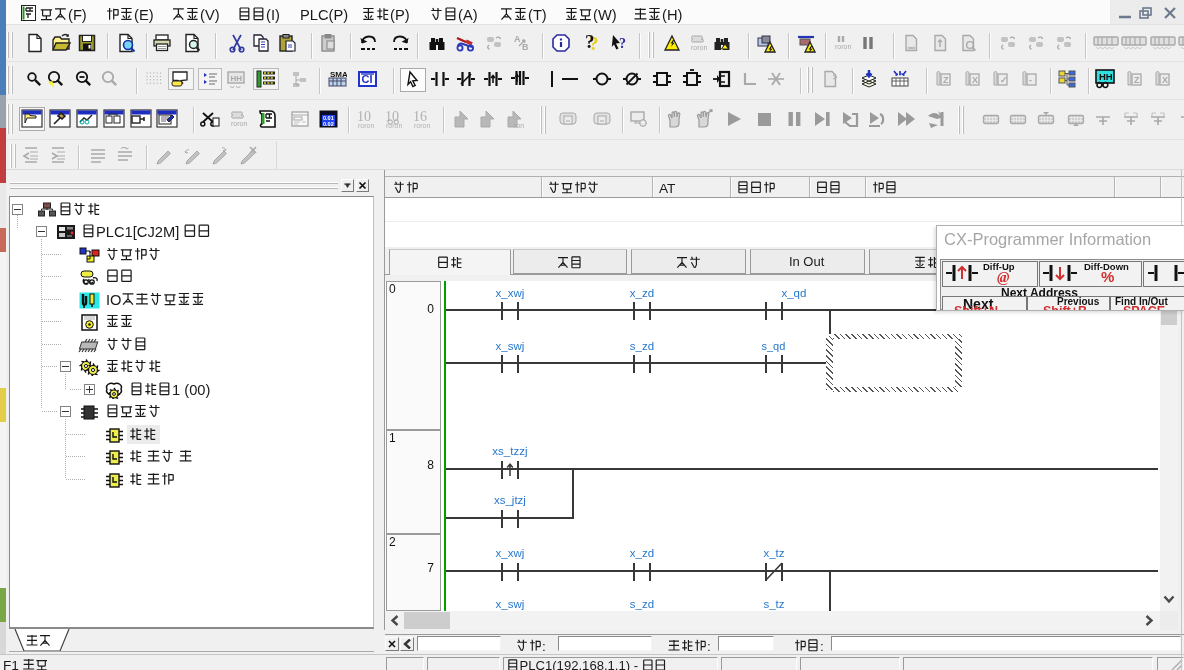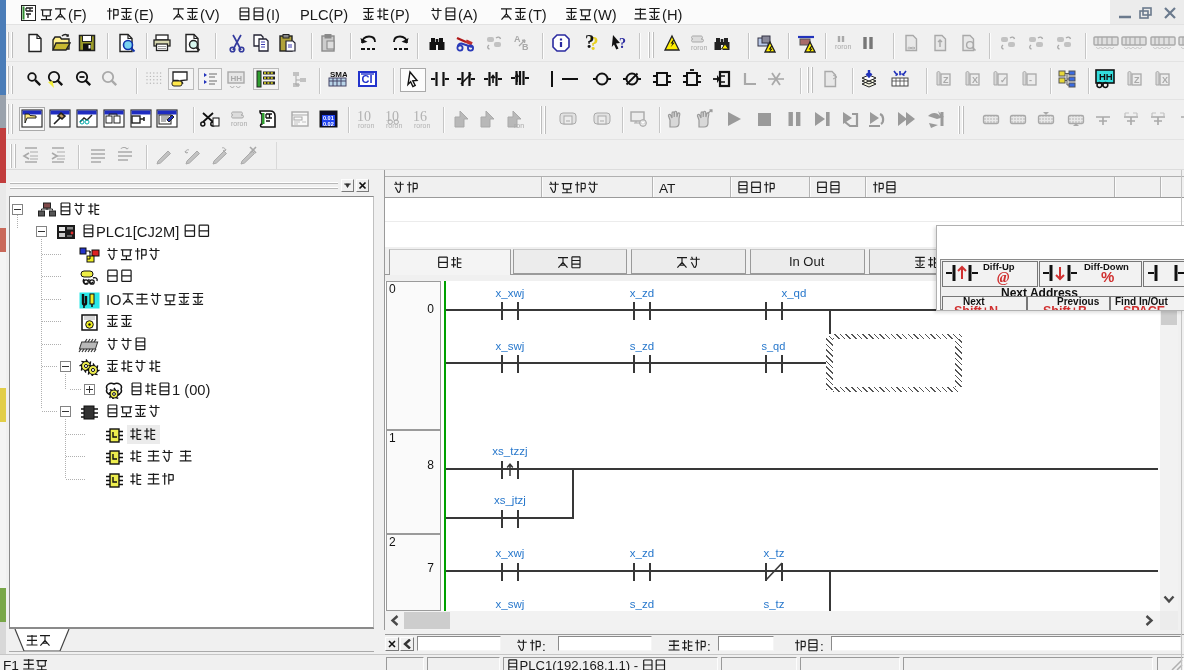--- a/index.html
+++ b/index.html
@@ -1167,20 +1167,21 @@
       <path d="M12 2L2 12M12 7l-5 5" stroke="#b0b0b0" stroke-width="1.5"></path>
     </svg>
     <svg style="position:absolute;left:507px;top:658px;" width="164" height="17" viewBox="0 0 164 17">
       <path d="M1.8 1.8L9.7 1.8M1.8 1.8L1.8 12.2M9.7 1.8L9.7 12.2M1.8 5.2L9.7 5.2M1.8 8.8L9.7 8.8M1.8 12.2L9.7 12.2" stroke="#1a1a1a" stroke-width="1.15" fill="none"></path>
       <text x="12.5" y="12.2" font-family="Liberation Sans, sans-serif" font-size="13.1" fill="#1a1a1a">PLC1(192.168.1.1) - </text>
       <path d="M136.7 2.0L145.0 2.0M136.7 2.0L136.7 12.0M145.0 2.0L145.0 12.0M136.7 7.0L145.0 7.0M136.7 12.0L145.0 12.0" stroke="#1a1a1a" stroke-width="1.15" fill="none"></path>
       <path d="M149.2 2.0L157.5 2.0M149.2 2.0L149.2 12.0M157.5 2.0L157.5 12.0M149.2 7.0L157.5 7.0M149.2 12.0L157.5 12.0" stroke="#1a1a1a" stroke-width="1.15" fill="none"></path>
     </svg>
     <div style="position:absolute;left:1181px;top:170px;width:1px;height:500px;background:#c4c4c4;"></div>
     <div style="position:absolute;left:936px;top:225px;width:248px;height:86px;background:#fff;border:1px solid #b0b0b0;border-right:none;box-shadow:-2px 2px 3px rgba(0,0,0,0.12);overflow:hidden;box-sizing:border-box">
+      <div style="position:absolute;left:7px;top:5px;font-family:'Liberation Sans',sans-serif;font-size:16.5px;color:#a6a6a6;font-weight:normal;white-space:pre;line-height:1;">CX-Programmer Information</div>
       <div style="position:absolute;left:3px;top:33px;width:245px;height:51px;background:#f0f0f0;border:1px solid #8a8a8a;border-right:none;"></div>
       <div style="position:absolute;left:5px;top:35px;width:96px;height:26px;background:#f2f2f2;border:1px solid #777;"></div>
       <svg style="position:absolute;left:8px;top:37px;" width="34" height="20" viewBox="0 0 34 20">
         <path d="M1 10h6M27 10h6" stroke="#111" stroke-width="2"></path>
         <path d="M9 2v16M25 2v16" stroke="#111" stroke-width="3"></path>
         <path d="M17.0 16V5M13.0 8l4-4 4 4" stroke="#d03030" stroke-width="2" fill="none"></path>
       </svg>
       <div style="position:absolute;left:46px;top:36px;font-family:'Liberation Sans',sans-serif;font-size:9.5px;color:#111;font-weight:bold;white-space:pre;line-height:1;">Diff-Up</div>
       <div style="position:absolute;left:60px;top:44px;font-family:'Liberation Sans',sans-serif;font-size:15px;color:#d03030;font-weight:bold;white-space:pre;line-height:1;font-style:italic;font-family:'Liberation Serif',serif;">@</div>
       <div style="position:absolute;left:102px;top:35px;width:103px;height:26px;background:#f2f2f2;border:1px solid #777;"></div>
@@ -1191,21 +1192,21 @@
       </svg>
       <div style="position:absolute;left:147px;top:36px;font-family:'Liberation Sans',sans-serif;font-size:9.5px;color:#111;font-weight:bold;white-space:pre;line-height:1;">Diff-Down</div>
       <div style="position:absolute;left:164px;top:43px;font-family:'Liberation Sans',sans-serif;font-size:15px;color:#d03030;font-weight:bold;white-space:pre;line-height:1;">%</div>
       <div style="position:absolute;left:206px;top:35px;width:42px;height:26px;background:#f2f2f2;border:1px solid #777;"></div>
       <svg style="position:absolute;left:210px;top:37px;" width="38" height="20" viewBox="0 0 38 20">
         <path d="M1 10h6M31 10h6" stroke="#111" stroke-width="2"></path>
         <path d="M9 2v16M29 2v16" stroke="#111" stroke-width="3"></path>
       </svg>
       <div style="position:absolute;left:64px;top:61px;font-family:'Liberation Sans',sans-serif;font-size:12px;color:#111;font-weight:bold;white-space:pre;line-height:1;">Next Address</div>
       <div style="position:absolute;left:5px;top:70px;width:85px;height:16px;background:#f2f2f2;border:1px solid #777;"></div>
-      <div style="position:absolute;left:26px;top:71px;font-family:'Liberation Sans',sans-serif;font-size:10px;color:#111;font-weight:bold;white-space:pre;line-height:1;">Next</div>
+      <div style="position:absolute;left:26px;top:71px;font-family:'Liberation Sans',sans-serif;font-size:14px;color:#111;font-weight:bold;white-space:pre;line-height:1;">Next</div>
       <div style="position:absolute;left:17px;top:79px;font-family:'Liberation Sans',sans-serif;font-size:12.5px;color:#d03030;font-weight:bold;white-space:pre;line-height:1;">Shift+N</div>
       <div style="position:absolute;left:90px;top:70px;width:83px;height:16px;background:#f2f2f2;border:1px solid #777;"></div>
       <div style="position:absolute;left:120px;top:71px;font-family:'Liberation Sans',sans-serif;font-size:10px;color:#111;font-weight:bold;white-space:pre;line-height:1;">Previous</div>
       <div style="position:absolute;left:106px;top:79px;font-family:'Liberation Sans',sans-serif;font-size:12.5px;color:#d03030;font-weight:bold;white-space:pre;line-height:1;">Shift+B</div>
       <div style="position:absolute;left:173px;top:70px;width:75px;height:16px;background:#f2f2f2;border:1px solid #777;"></div>
       <div style="position:absolute;left:178px;top:71px;font-family:'Liberation Sans',sans-serif;font-size:10px;color:#111;font-weight:bold;white-space:pre;line-height:1;">Find In/Out</div>
       <div style="position:absolute;left:186px;top:79px;font-family:'Liberation Sans',sans-serif;font-size:12.5px;color:#d03030;font-weight:bold;white-space:pre;line-height:1;">SPACE</div>
     </div>
   </div>
 </body></html>

